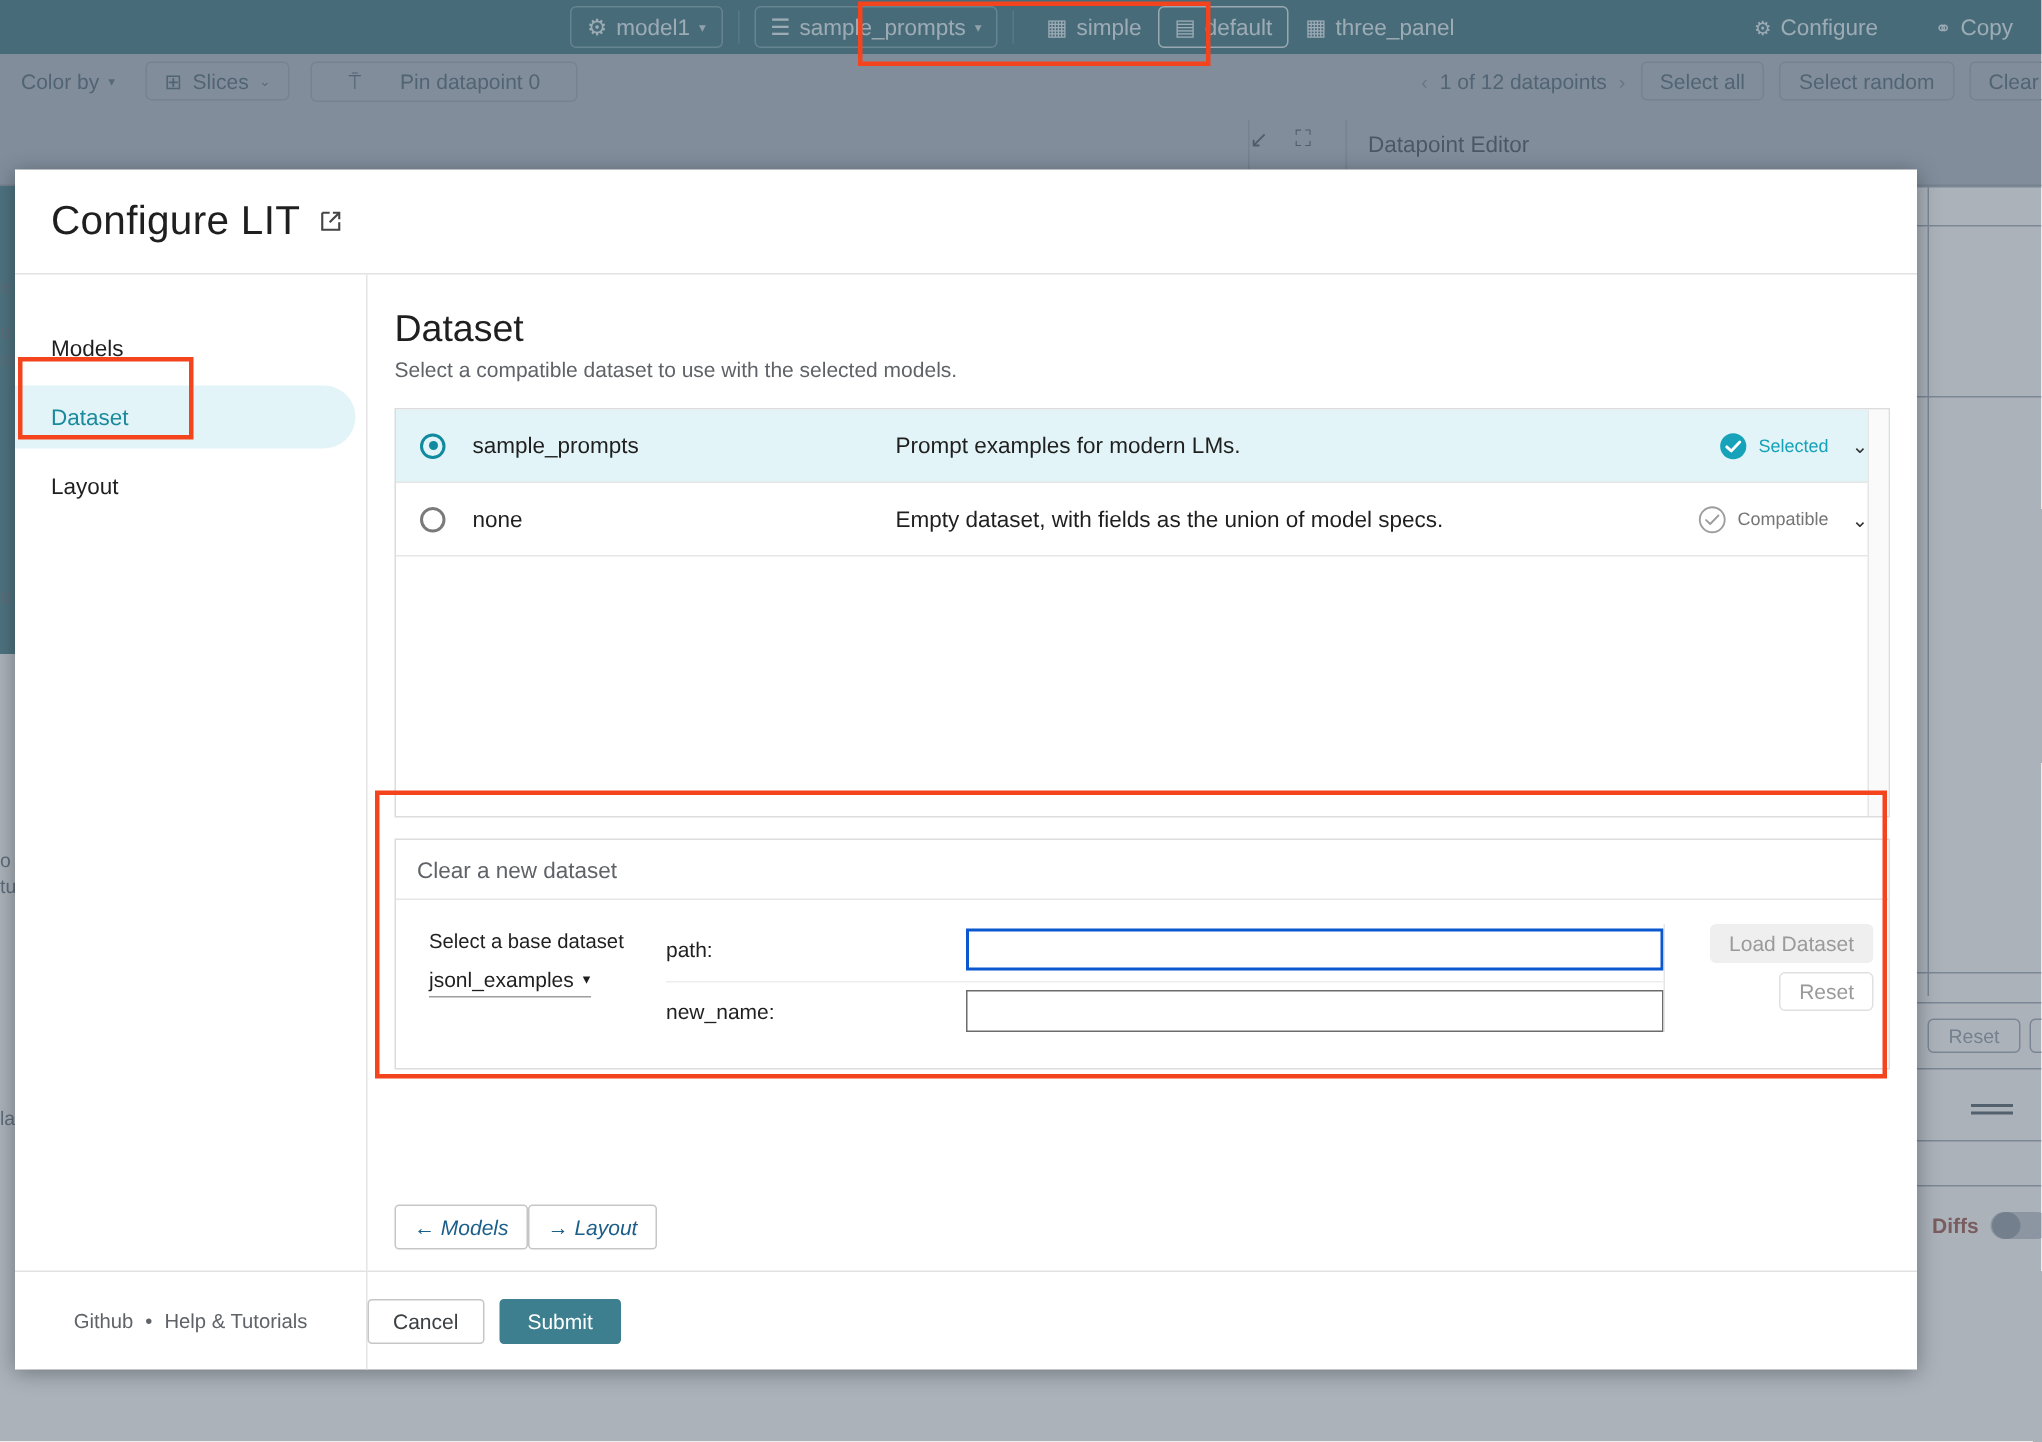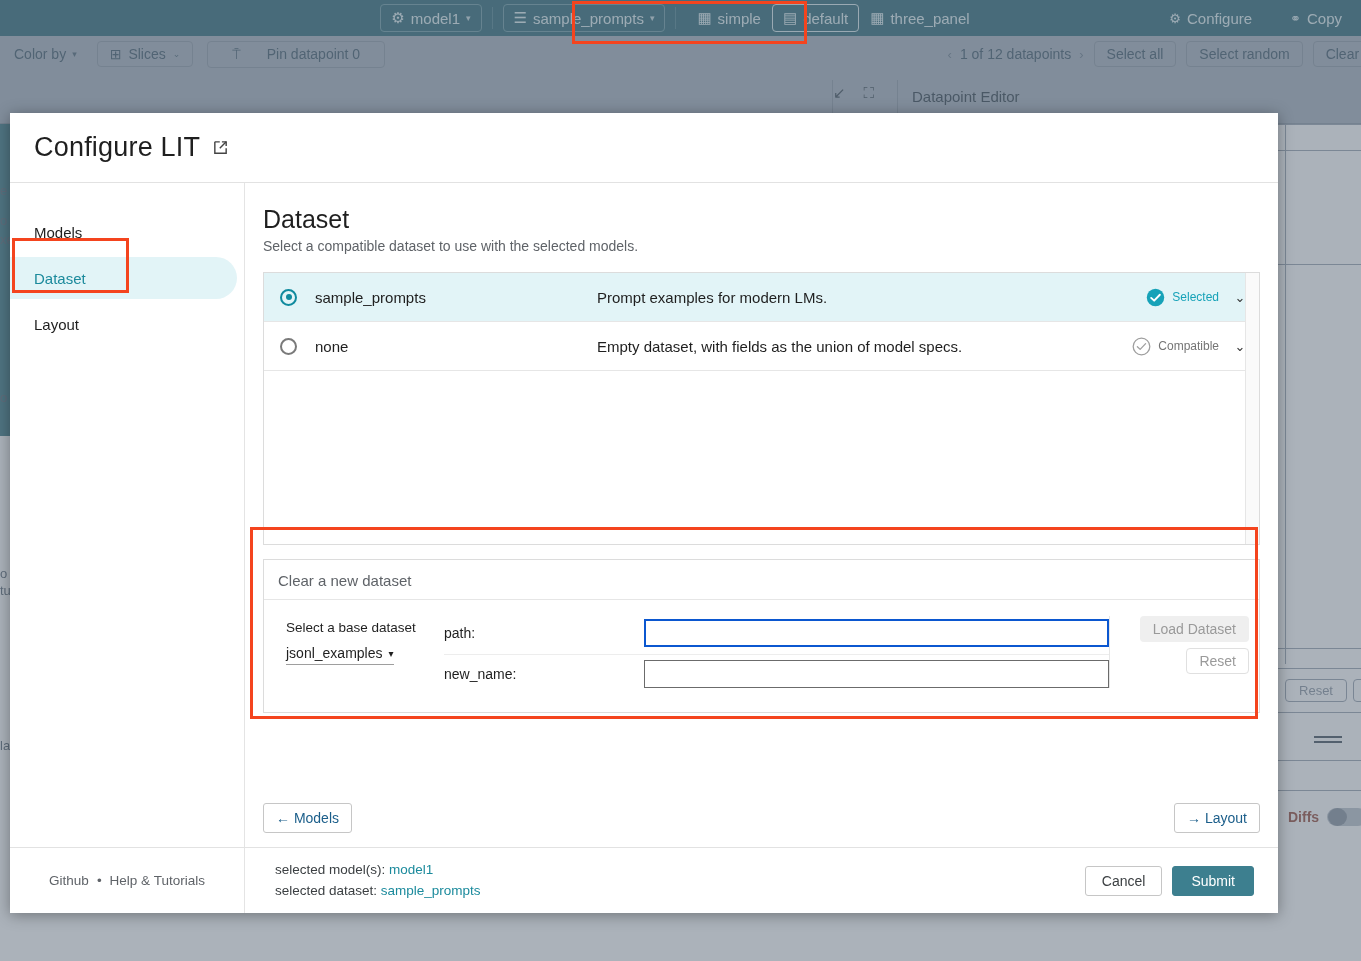--- a/index.html
+++ b/index.html
@@ -147,21 +147,21 @@
   .field-label { width:200px; font-size:14px; color:#1f1f1f; }
   .field-input { flex:1; height:28px; border:1px solid #6b6b6b; background:#fff; max-width:480px; }
   .field-input.focused { border:2px solid #0b57d0; }
   .load-actions { width:140px; flex:none; border-left:1px solid #e6e6e6; display:flex; flex-direction:column; align-items:flex-end; gap:6px; }
   .btn-disabled {
     border:1px solid transparent; background:#efefef; color:#9a9a9a;
     font-size:14px; padding:4px 12px; border-radius:4px; white-space:nowrap;
   }
   .btn-disabled.outline { background:#fff; border:1px solid #e0e0e0; }
 
-  .nav-row { display:flex; justify-content:space-between; align-items:center; padding:22px 0 14px 0; margin-top:auto; }
+  .nav-row { display:flex; align-items:center; padding:22px 0 14px 0; margin-top:auto;font-style:italic; }
   .nav-btn {
     border:1px solid #c6c6c6; background:#fff; color:#1b5e8a;
     font-size:14px; padding:6px 12px; border-radius:3px; white-space:nowrap;
   }
 
   .dlg-footer {
     height:66px; border-top:1px solid #e2e2e2; display:flex; align-items:center;
   }
   .foot-left { width:235px; border-right:1px solid #e4e4e4; height:100%; display:flex; align-items:center; justify-content:center; gap:8px; font-size:13.5px; color:#5f6368; }
   .foot-left a { color:#5f6368; text-decoration:none; }
@@ -403,28 +403,20 @@
 
       </div>
     </div>
 
     <div class="dlg-footer">
       <div class="foot-left">
         <a href="#">Github</a>
         <span>•</span>
         <a href="#">Help &amp; Tutorials</a>
       </div>
-      <div class="foot-mid">
-        <div>
-          <span>selected model(s): </span><b>model1</b>
-        </div>
-        <div>
-          <span>selected dataset: </span><b>sample_prompts</b>
-        </div>
-      </div>
       <div class="foot-right">
         <button class="btn-cancel">Cancel</button>
         <button class="btn-submit">Submit</button>
       </div>
     </div>
   </div>
 
   <div class="annot" style="left:572px; top:1px; width:235px; height:43px;"></div>
   <div class="annot" style="left:12px; top:238px; width:117px; height:55px;"></div>
   <div class="annot" style="left:250px; top:527px; width:1008px; height:192px;"></div>

